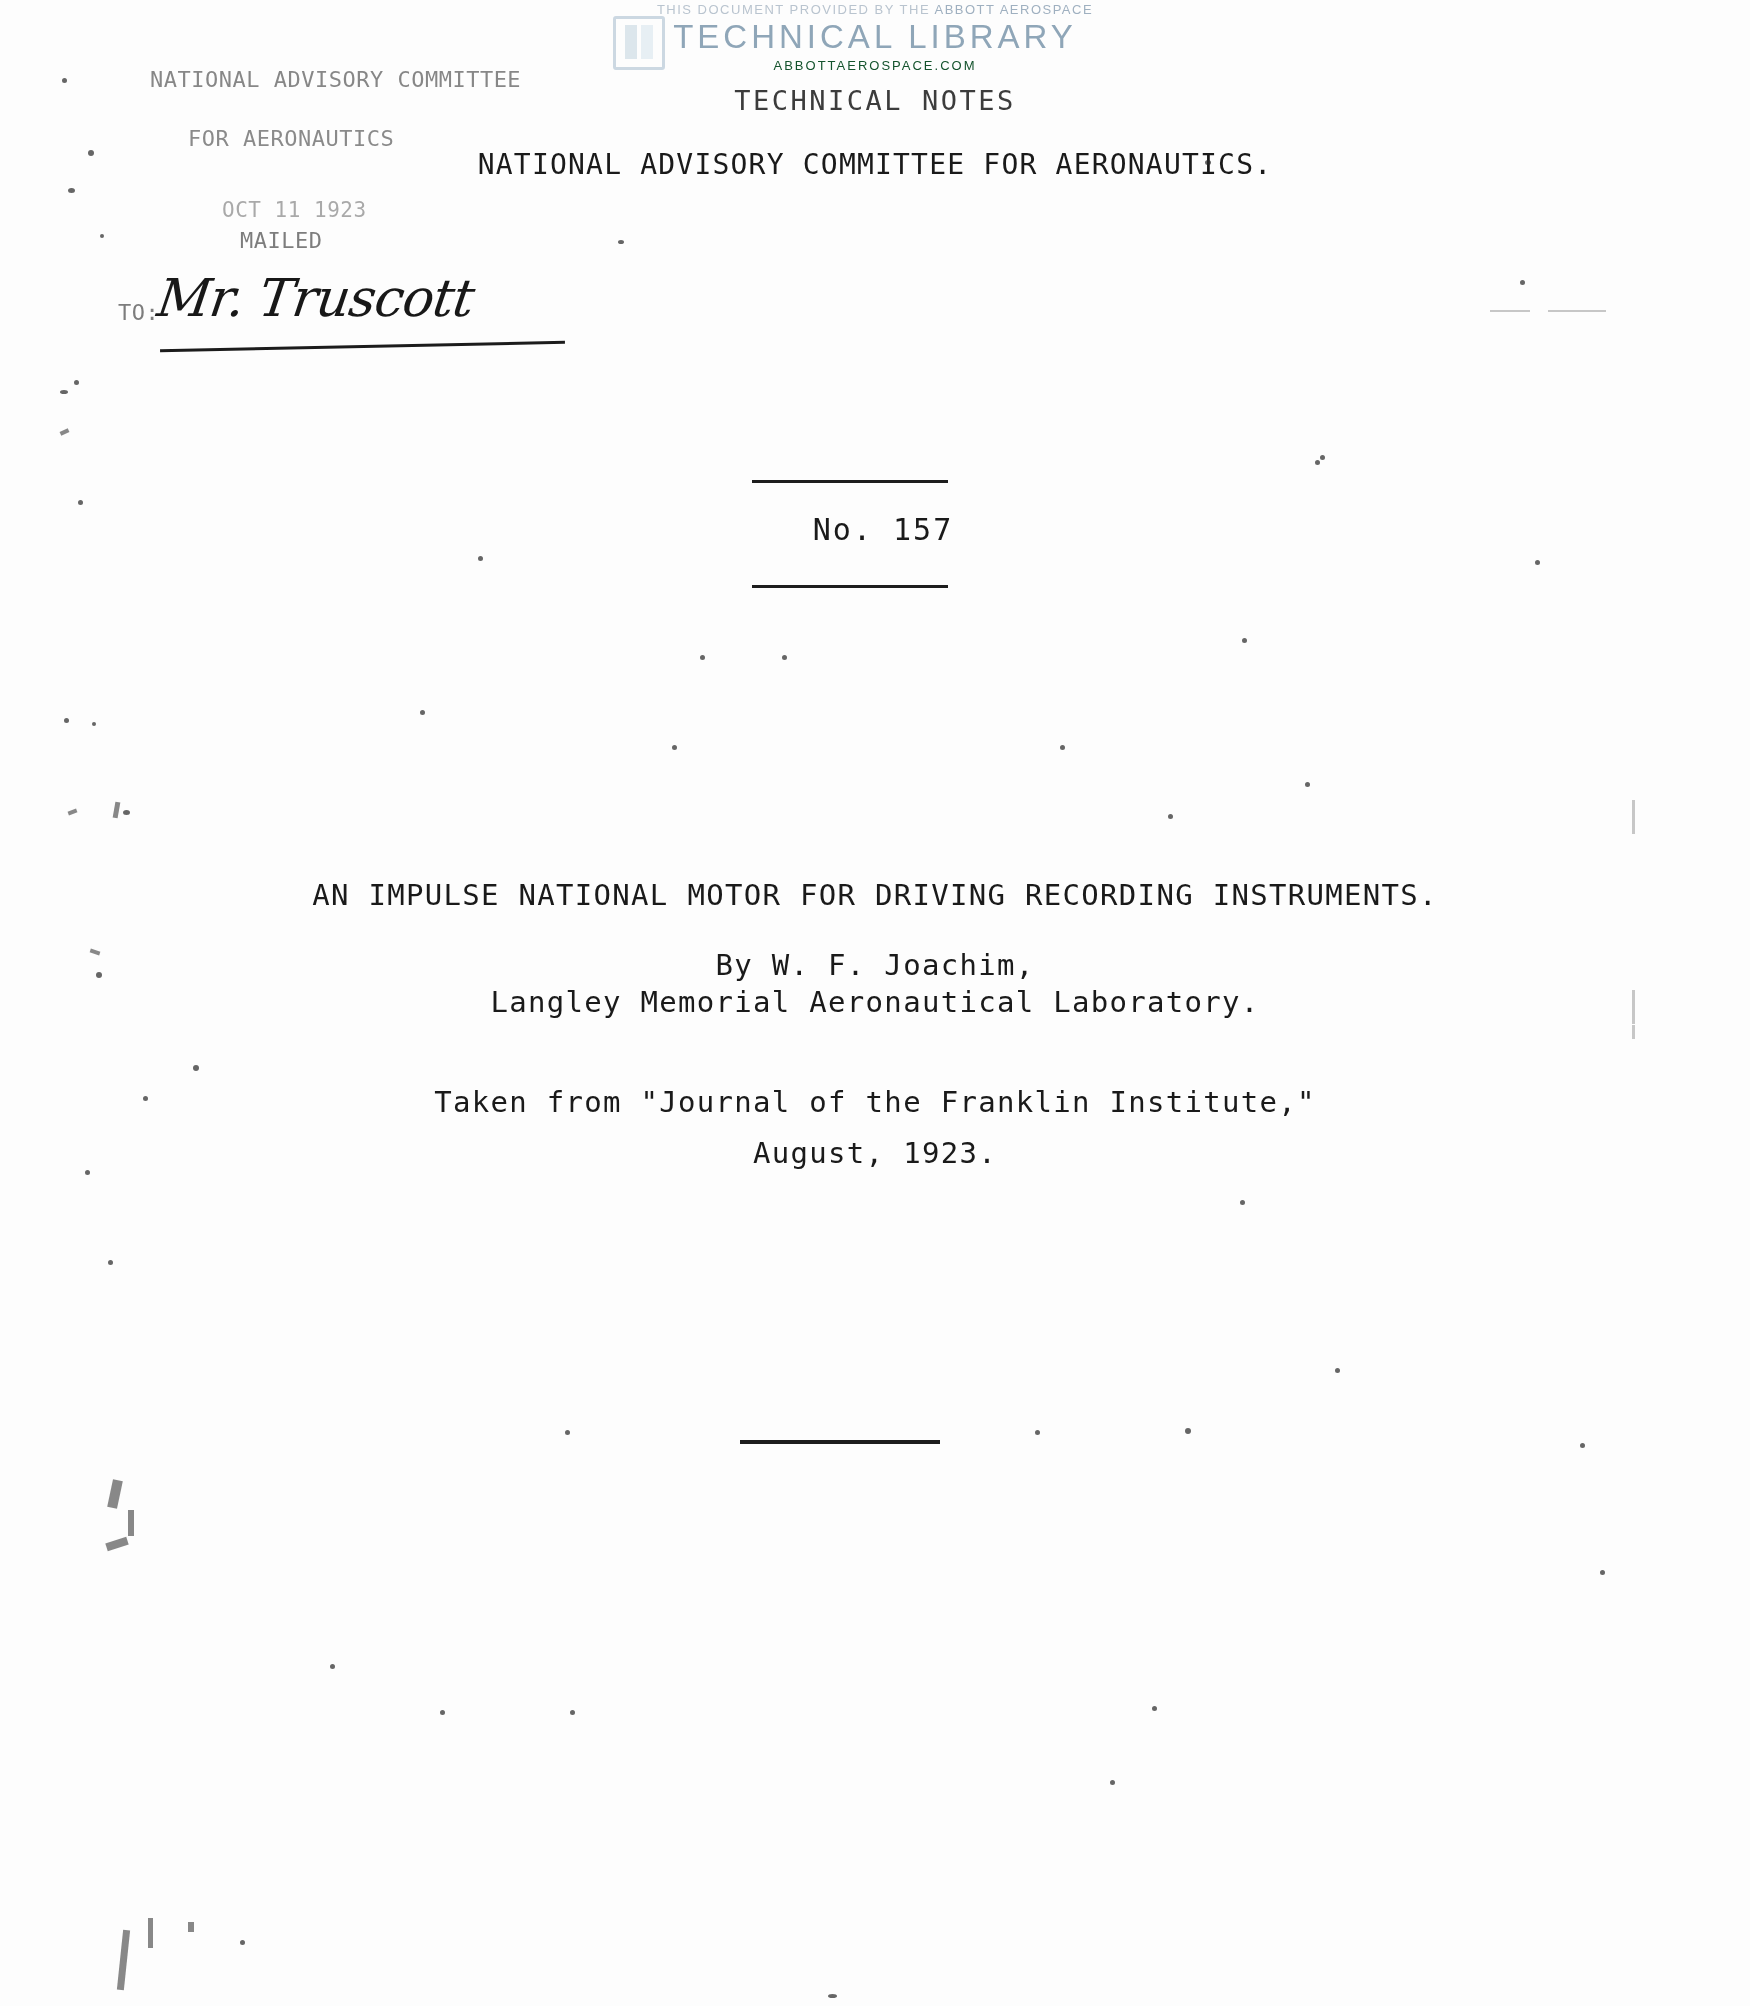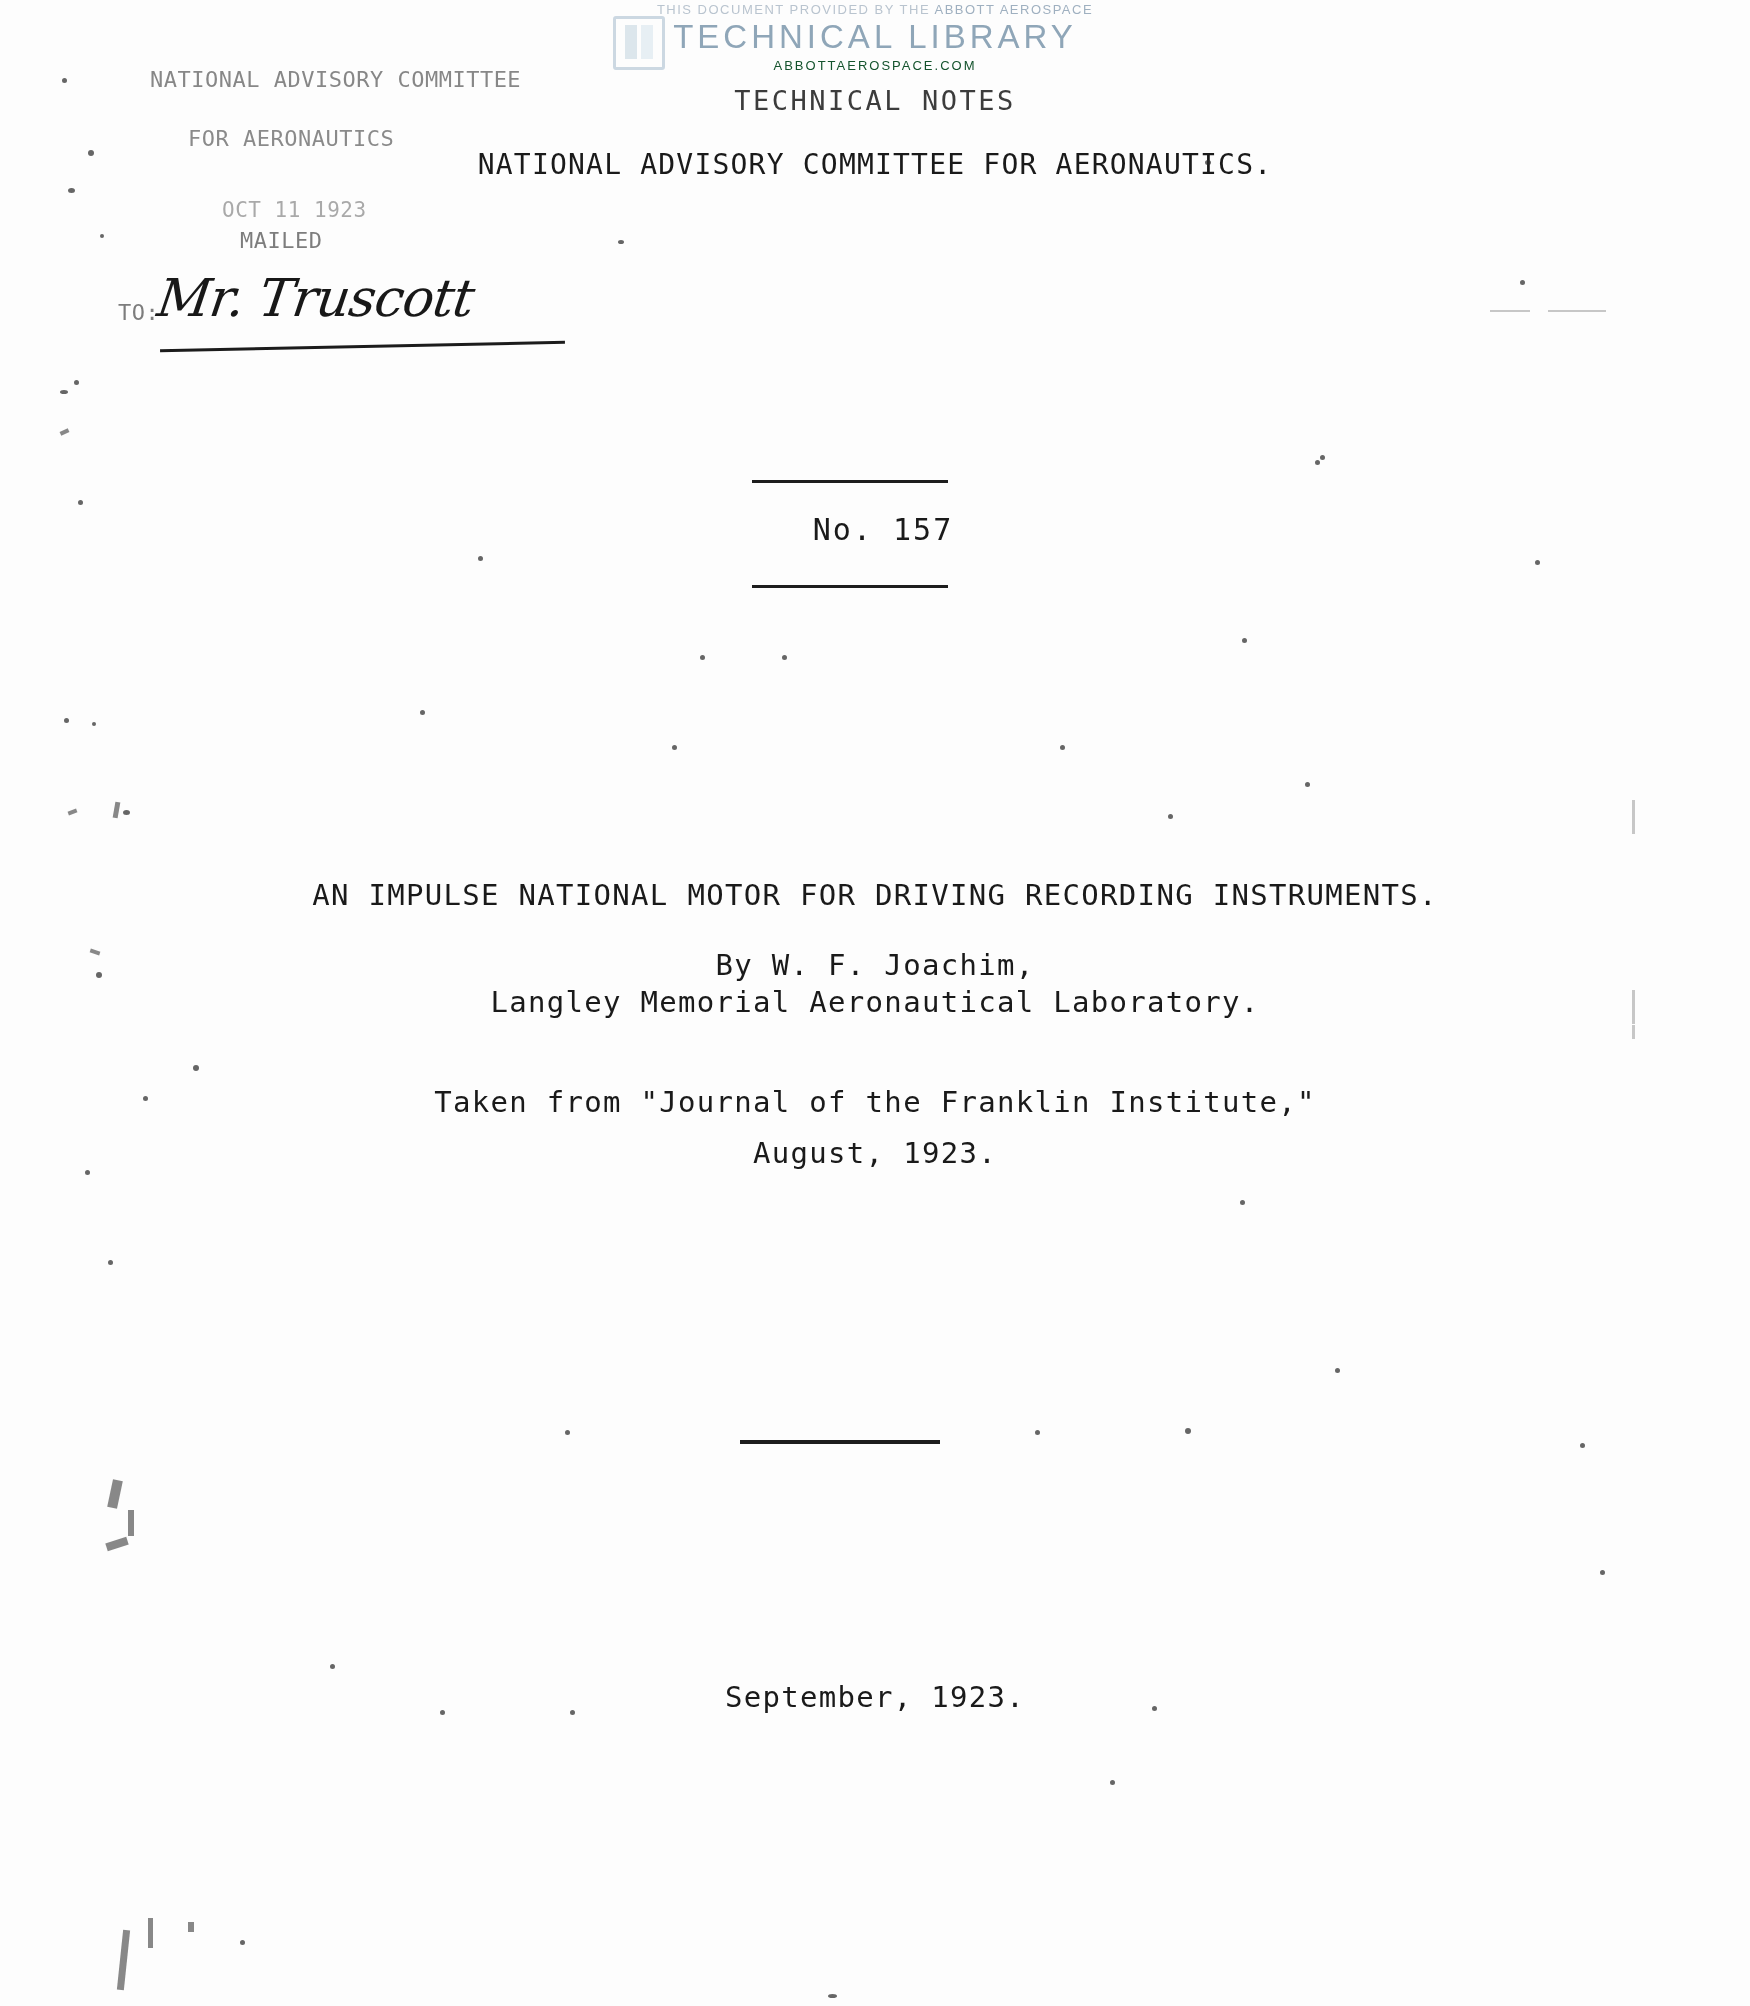--- a/index.html
+++ b/index.html
@@ -267,21 +267,20 @@
 
   <div class="typed" id="doc-title">AN IMPULSE NATIONAL MOTOR FOR DRIVING RECORDING INSTRUMENTS.</div>
   <div class="typed" id="affiliation">Langley Memorial Aeronautical Laboratory.</div>
   <div class="typed" id="author">By W. F. Joachim,</div>
 
   <div class="typed" id="source-line1">Taken from "Journal of the Franklin Institute,"</div>
   <div class="typed" id="source-line2">August, 1923.</div>
 
   <div class="rule" id="rule-lower"></div>
 
-  <div class="typed" id="publication-date">September, 1923.</div>
 
   <div class="speck" style="left:62px;  top:78px;  width:5px;  height:5px;"></div>
   <div class="speck" style="left:88px;  top:150px; width:6px;  height:6px;"></div>
   <div class="speck" style="left:68px;  top:188px; width:7px;  height:5px;"></div>
   <div class="speck" style="left:100px; top:234px; width:4px;  height:4px;"></div>
   <div class="speck" style="left:74px;  top:380px; width:5px;  height:5px;"></div>
   <div class="speck" style="left:60px;  top:390px; width:8px;  height:4px;"></div>
   <div class="speck" style="left:78px;  top:500px; width:5px;  height:5px;"></div>
   <div class="speck" style="left:64px;  top:718px; width:5px;  height:5px;"></div>
   <div class="speck" style="left:92px;  top:722px; width:4px;  height:4px;"></div>

